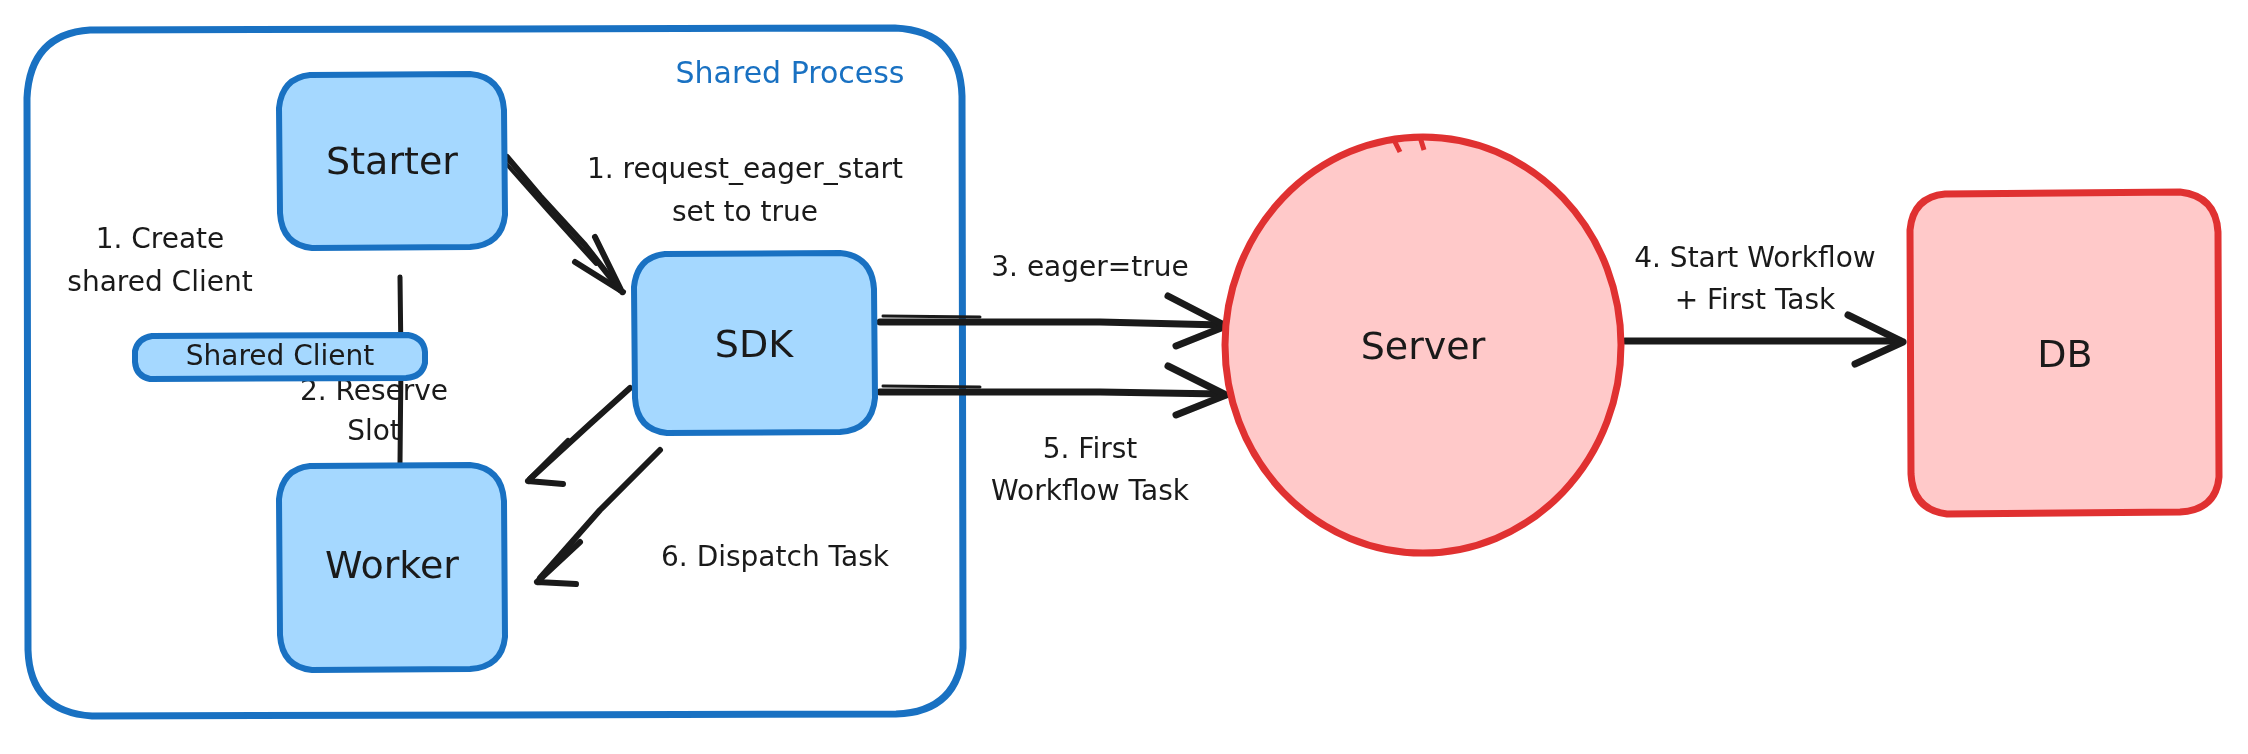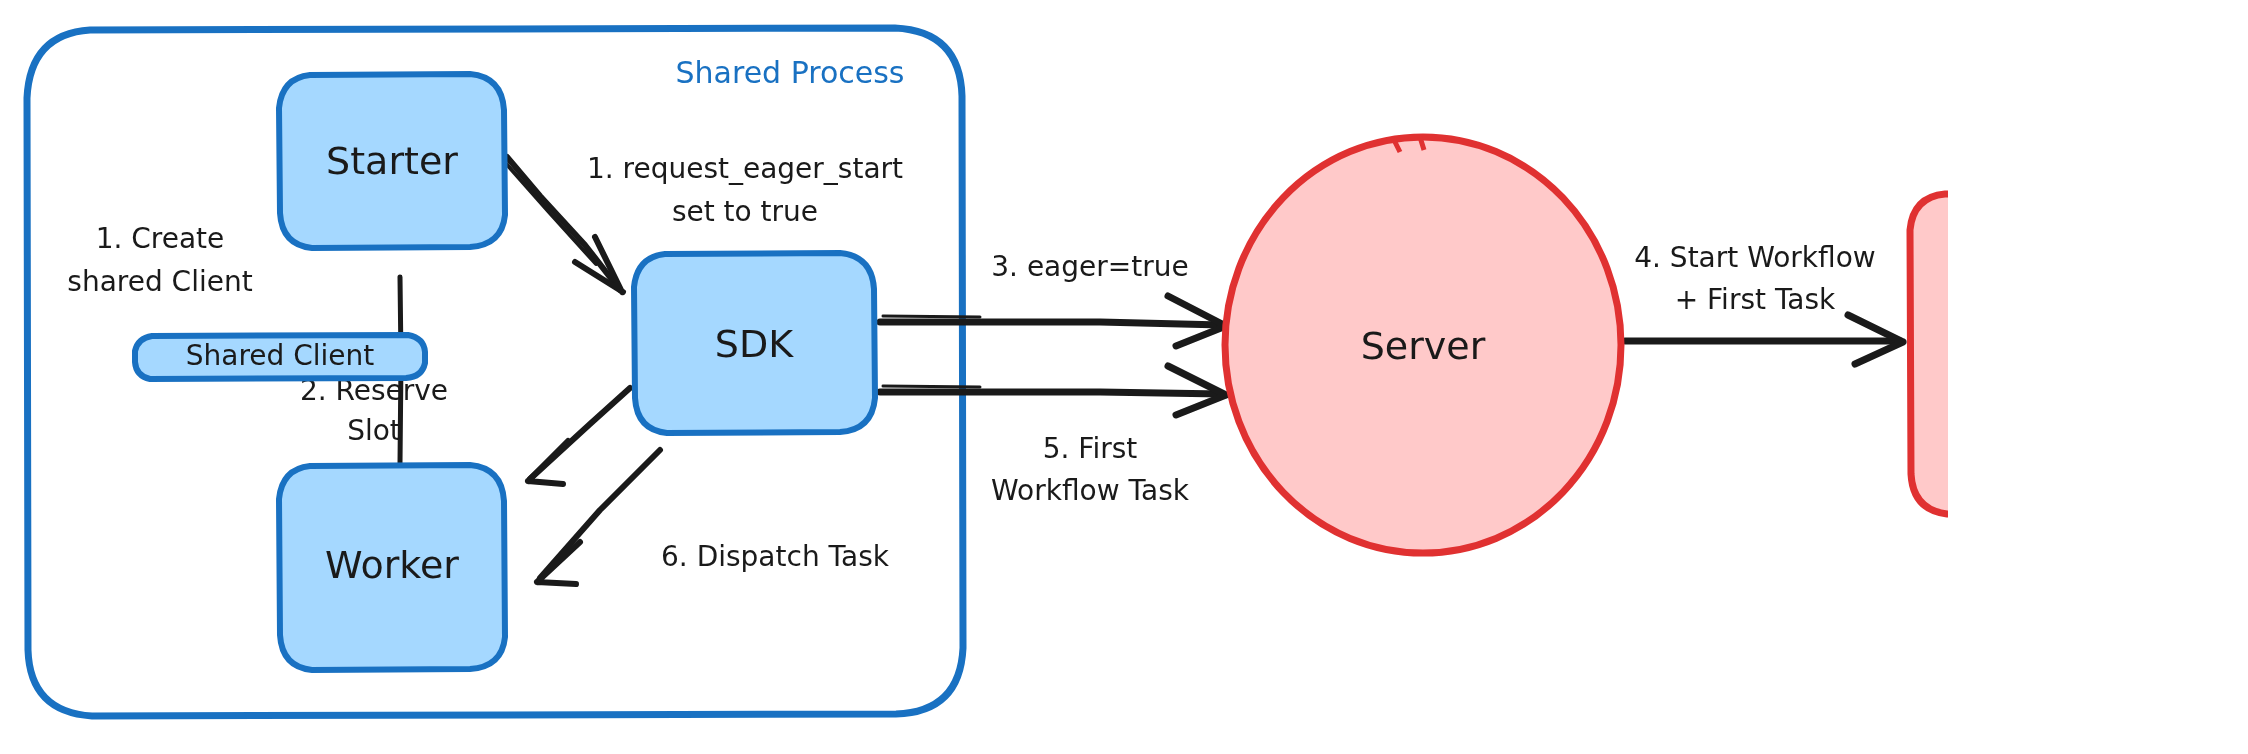--- a/index.html
+++ b/index.html
@@ -6,21 +6,21 @@
   html, body {
     margin: 0;
     padding: 0;
     background: #ffffff;
   }
   body {
     font-family: "DejaVu Sans", sans-serif;
   }
   #canvas {
     position: relative;
-    width: 1948px;
+    width: 2248px;
     height: 754px;
     background: #ffffff;
     overflow: hidden;
   }
   #diagram-svg {
     position: absolute;
     left: 0;
     top: 0;
     width: 2248px;
     height: 754px;

